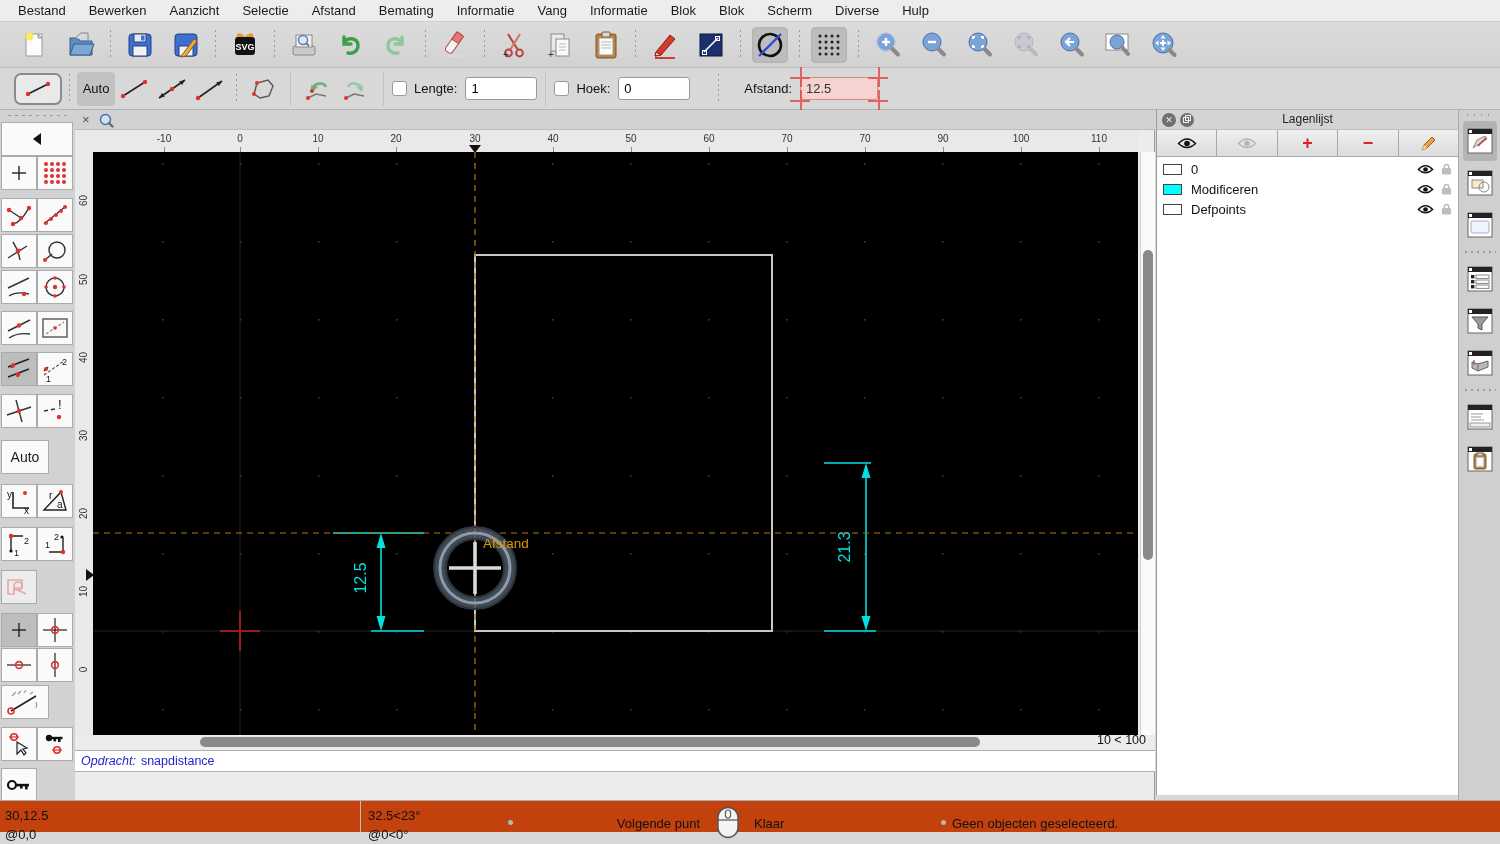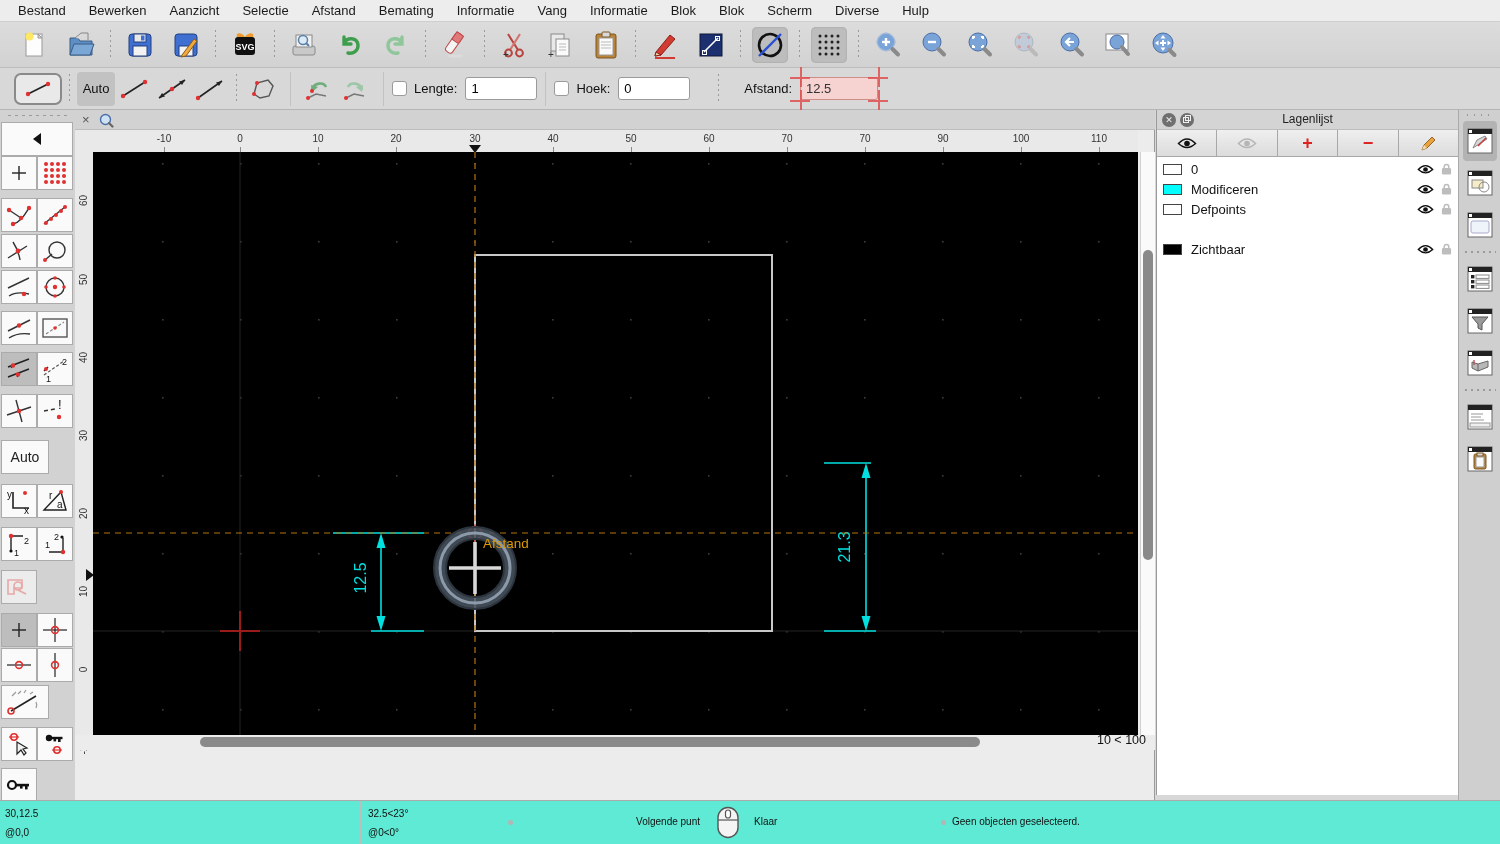--- a/index.html
+++ b/index.html
@@ -124,22 +124,22 @@
     background-image:radial-gradient(#9a9a9a 1px, rgba(0,0,0,0) 1.2px);
     background-size:7px 4px; background-repeat:repeat-x; }
   .dbtn { width:34px; height:40px; margin:2px auto; display:flex; align-items:center; justify-content:center;
     border-radius:4px; }
   .dbtn.sel { background:#b3b3b3; }
   .ddots { height:4px; margin:5px 4px;
     background-image:radial-gradient(#9a9a9a 1px, rgba(0,0,0,0) 1.2px);
     background-size:6px 4px; background-repeat:repeat-x; }
 
   
-  #statusbar { position:absolute; left:0; top:800px; width:1500px; height:44px; background:#5eead4;
-    border-top:1px solid #ababab; font-size:10px; color:#111; }
+  #statusbar { position:absolute; left:0; top:800px; width:1500px; height:32px; background:#c2410c;
+    border-top:1px solid #ababab; font-size:13px; color:#111; }
   #statusbar .l1 { position:absolute; top:7px; }
   #statusbar .l2 { position:absolute; top:26px; }
   .vdiv { position:absolute; top:0; bottom:0; width:1px; background:#bdbdbd; }
   .sdot { position:absolute; width:5px; height:5px; border-radius:50%; background:#b5b5b5; }
 </style>
 </head>
 <body>
 
 <div id="menubar">
   <span>Bestand</span>
@@ -810,20 +810,24 @@
   </svg>
 
   <div id="vscroll">
     <div class="thumb" style="top:98px;height:310px"></div>
   </div>
   <div id="hscrollrow">
     <div class="thumb" style="left:125px;width:780px"></div>
   </div>
   <span id="zoomlabel">10 &lt; 100</span>
 
+  <div id="cmdhistory">
+    <span class="lbl">Opdracht:</span>
+    <span>snapdistance</span>
+  </div>
 </div>
 
 <div id="layers">
   <div class="phead">
     <div class="pcirc" style="left:5px">✕</div>
     <div class="pcirc" style="left:23px"><svg width="8" height="8" viewBox="0 0 8 8">
           <rect x="0.5" y="2.5" width="5" height="5" fill="none" stroke="#efefef"></rect>
           <rect x="2.5" y="0.5" width="5" height="5" fill="none" stroke="#efefef"></rect>
         </svg></div>
     <div class="ttl">Lagenlijst</div>
@@ -881,37 +885,20 @@
     <span class="ic">
         <svg width="11" height="14" viewBox="0 0 12 14">
           <rect x="1" y="6" width="10" height="7" rx="1.5" fill="#bdbdbd"></rect>
           <path d="M3.5 6 V4.5 a2.5 2.5 0 0 1 5 0 V6" fill="none" stroke="#bdbdbd" stroke-width="1.6"></path>
         </svg>
       </span>
   </div>
   <div class="lrow" style="top:89px">
     <div class="sw sw2"></div>
     <span>Defpoints</span>
-      <div class="sp"></div>
-    <span class="ic">
-        <svg width="17" height="11" viewBox="0 0 20 13">
-          <path d="M1.5 6.5 Q10 -2.5 18.5 6.5 Q10 14.5 1.5 6.5 Z" fill="none" stroke="#111" stroke-width="1.6"></path>
-          <circle cx="10" cy="6.5" r="2.8" fill="#111"></circle>
-        </svg>
-      </span>
-    <span class="ic">
-        <svg width="11" height="14" viewBox="0 0 12 14">
-          <rect x="1" y="6" width="10" height="7" rx="1.5" fill="#bdbdbd"></rect>
-          <path d="M3.5 6 V4.5 a2.5 2.5 0 0 1 5 0 V6" fill="none" stroke="#bdbdbd" stroke-width="1.6"></path>
-        </svg>
-      </span>
-  </div>
-  <div class="lrow" style="top:129px">
-    <div class="sw sw4"></div>
-    <span>Zichtbaar</span>
       <div class="sp"></div>
     <span class="ic">
         <svg width="17" height="11" viewBox="0 0 20 13">
           <path d="M1.5 6.5 Q10 -2.5 18.5 6.5 Q10 14.5 1.5 6.5 Z" fill="none" stroke="#111" stroke-width="1.6"></path>
           <circle cx="10" cy="6.5" r="2.8" fill="#111"></circle>
         </svg>
       </span>
     <span class="ic">
         <svg width="11" height="14" viewBox="0 0 12 14">
           <rect x="1" y="6" width="10" height="7" rx="1.5" fill="#bdbdbd"></rect>

